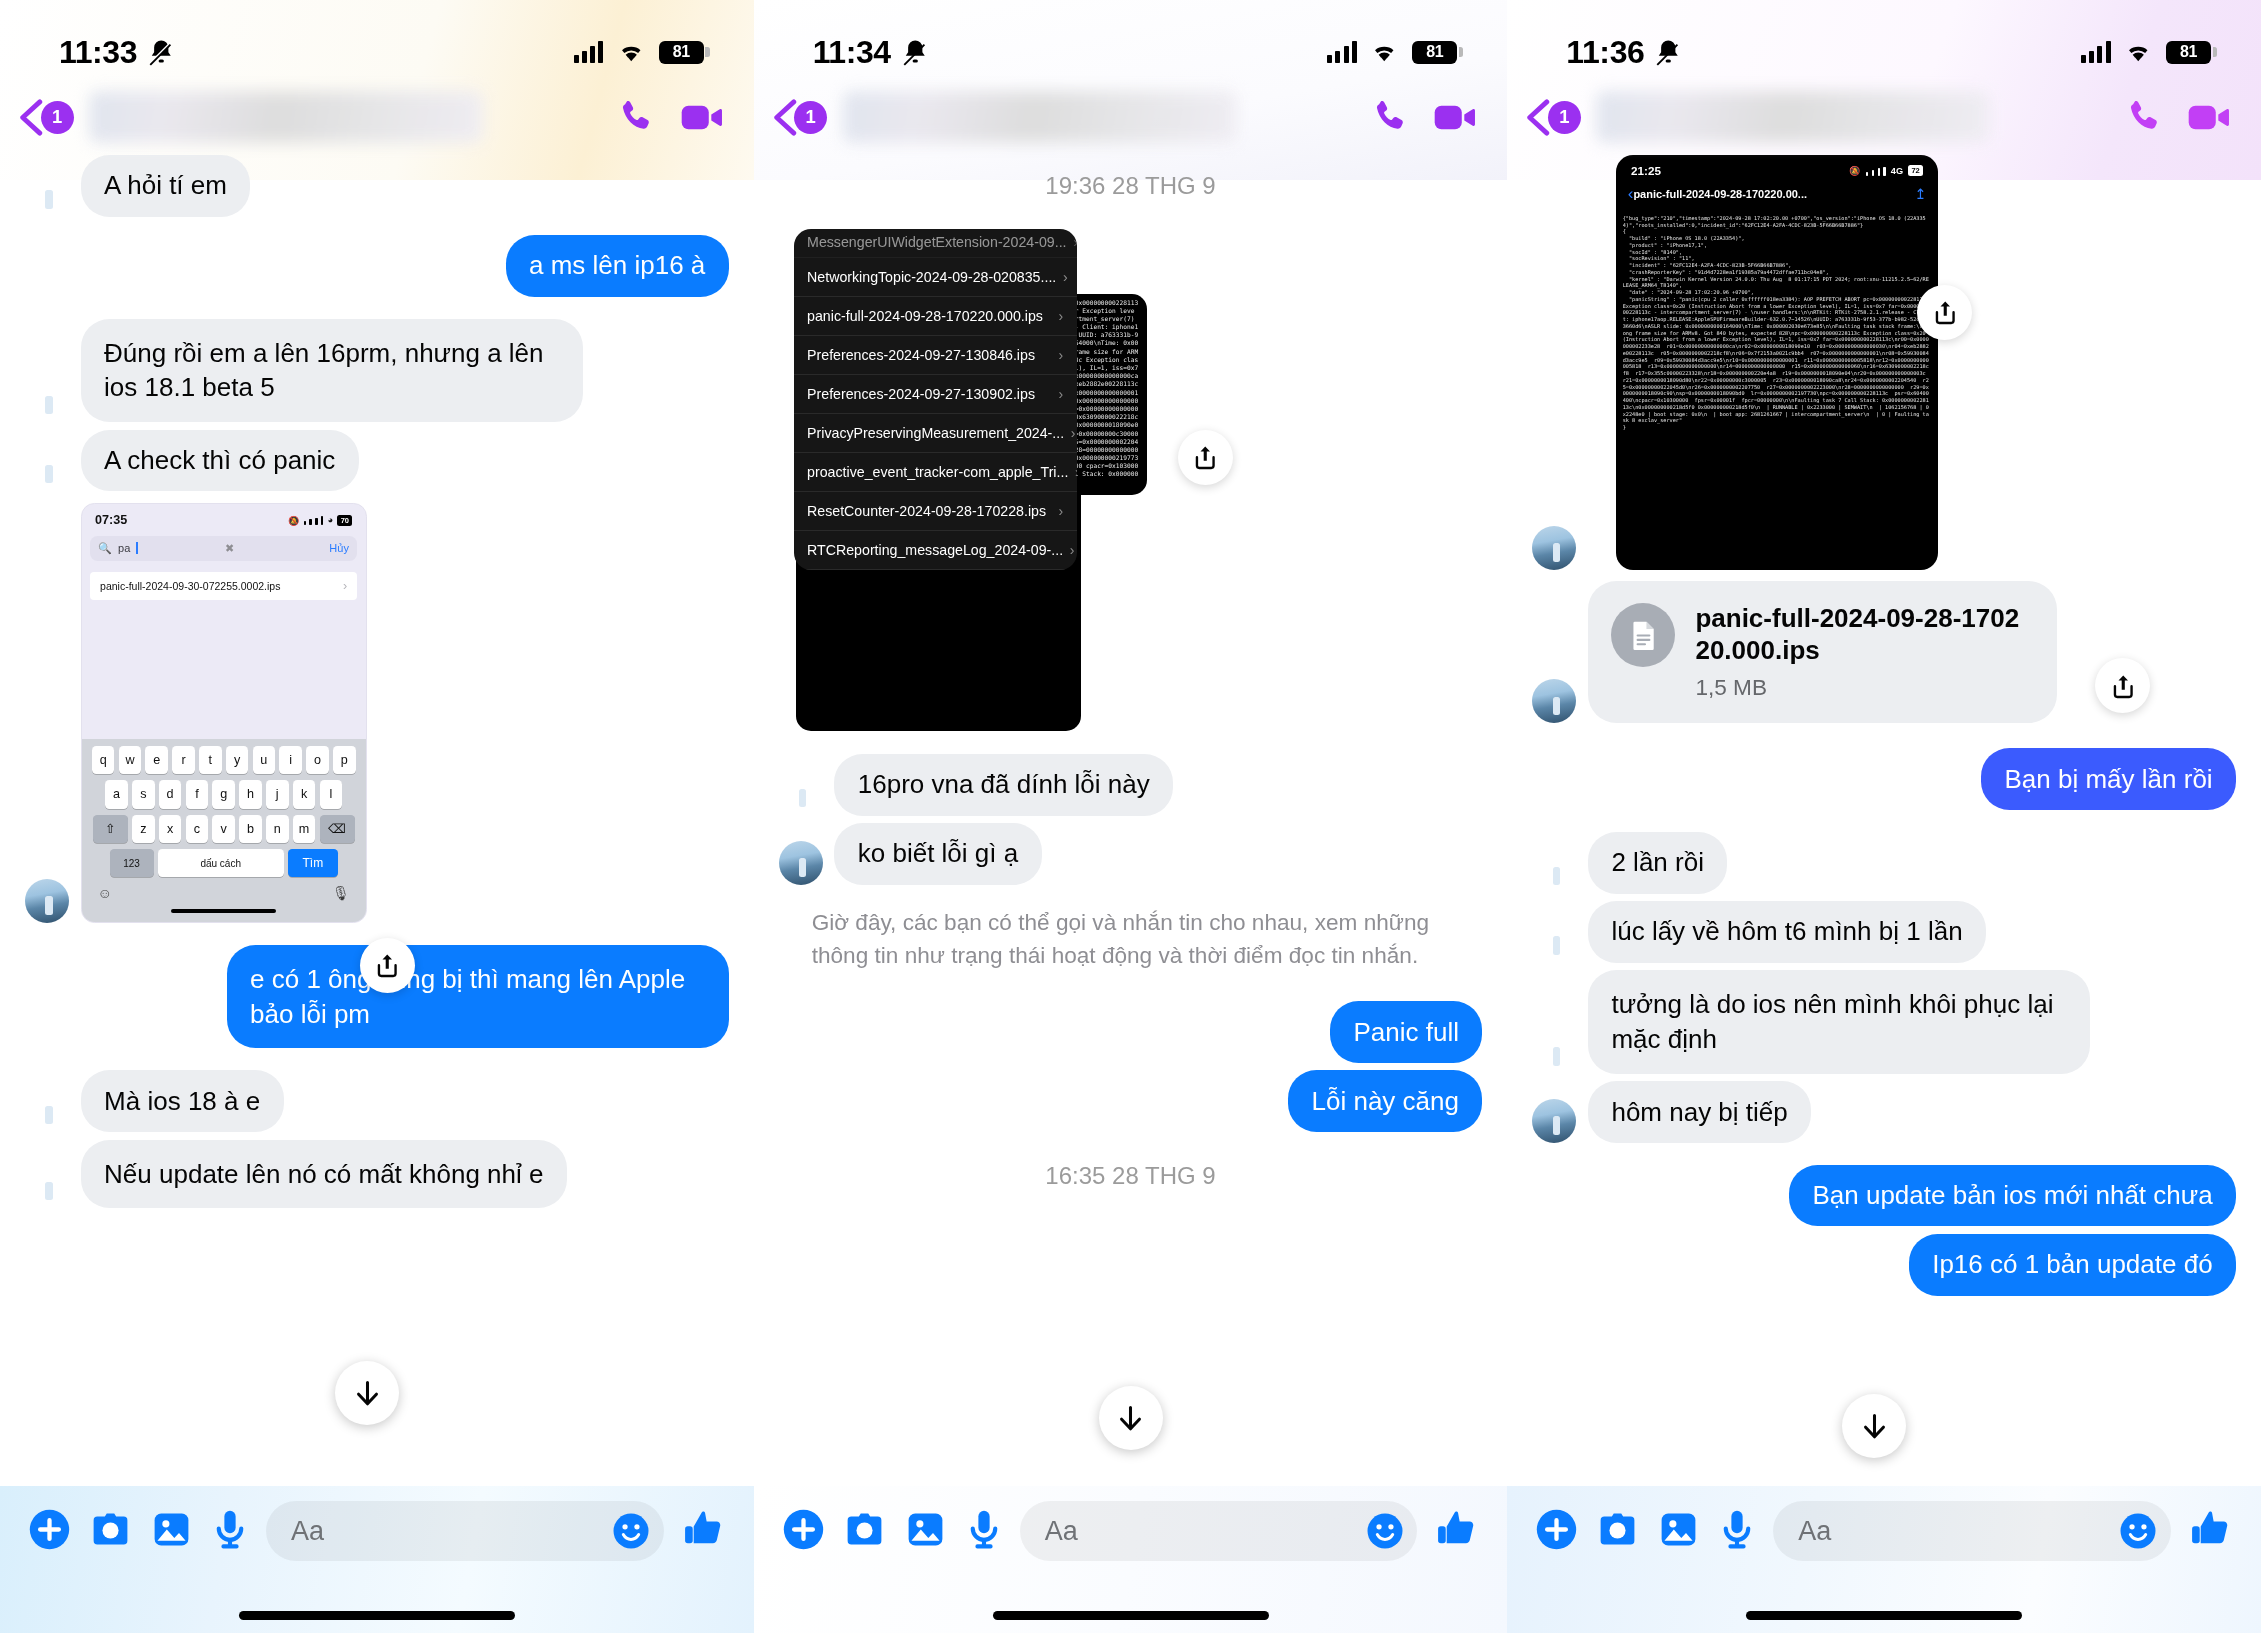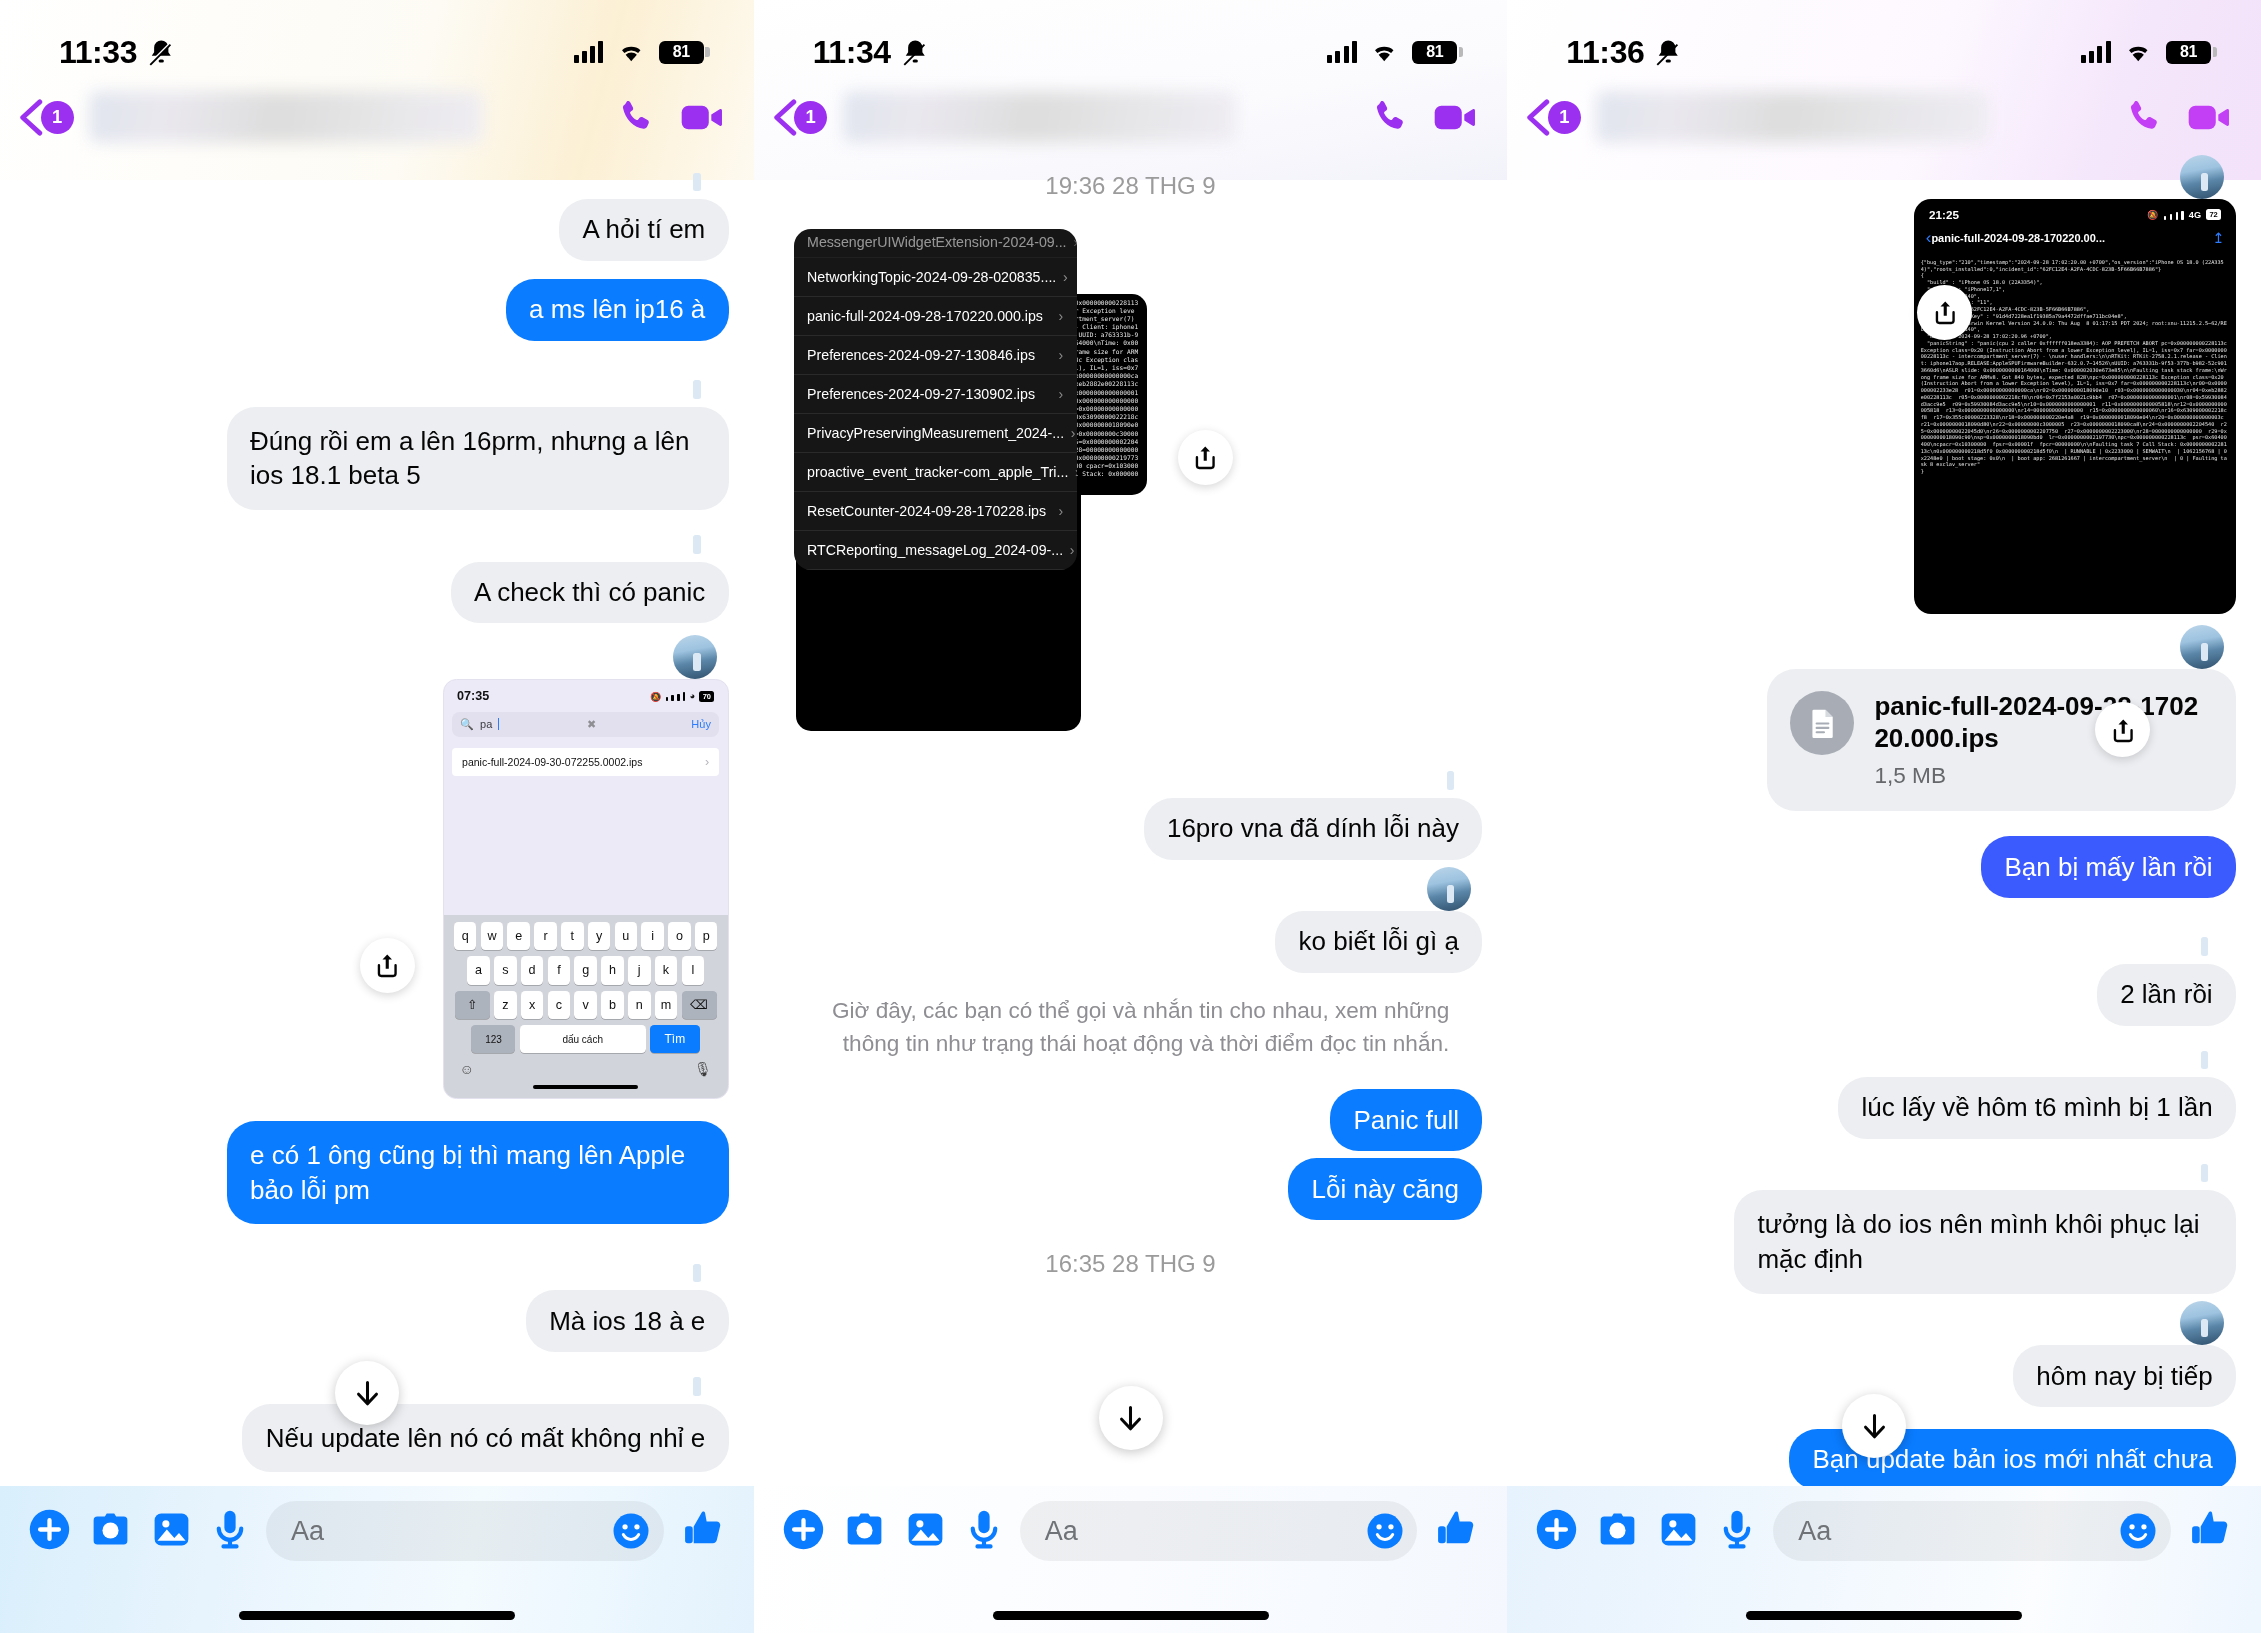--- a/index.html
+++ b/index.html
@@ -43,35 +43,35 @@
 
   
   .tint { position:absolute; left:0; top:0; width:100%; height:180px; z-index:0; }
   .tint-1 { background:linear-gradient(105deg,#ffffff 0%,#fdfbf4 55%,#fcf0d4 78%,#fefaf0 100%); }
   .tint-2 { background:linear-gradient(170deg,#ffffff 0%,#fbfbfe 60%,#f2f2fa 100%); }
   .tint-3 { background:linear-gradient(110deg,#ffffff 0%,#fdf8ff 55%,#f4e6fb 80%,#f3e2fa 100%); }
 
   
   .thread { position:absolute; left:0; right:0; top:155px; bottom:117px; padding:0 25px;
      z-index:2; }
-  .row { display:flex; align-items:flex-end; margin-bottom:7.5px;flex-direction:column; }
+  .row { display:flex; align-items:flex-end; margin-bottom:7.5px; }
   .row.me { justify-content:flex-end; }
   .avatar { width:44px;height:44px;border-radius:50%; flex:0 0 44px; margin-right:11.7px;
      background:linear-gradient(170deg,#bcd6ea 0%,#9dc3e0 35%,#5b86a8 60%,#2e4f6b 100%);
      position:relative; overflow:hidden; }
   .avatar:after{content:"";position:absolute;left:46%;top:40%;width:7.5px;height:18.4px;
      background:#dce9f4;border-radius:2.5px;}
   .avatar.spacer { background:none; }
   .bub { max-width:502px; padding:17px 23.4px; border-radius:28.5px; font-size:26px;
      line-height:1.34; color:#050505; background:#eceef1; word-wrap:break-word; }
   .bub.me { background:#0a7cff; color:#fff; }
   .bub.purple { background:#3b5bfe; color:#fff; }
   .bub.tight { padding:13.4px 23.4px; }
   .divider-time { text-align:center; color:#9b9b9b; font-size:24px; margin:17px 0 28.5px; }
-  .sys-note { color:#8e8e93; font-size:22.6px; line-height:1.45; text-align:right;
+  .sys-note { color:#8e8e93; font-size:22.6px; line-height:1.45; text-align:left;
      padding:15px 33px 0; }
 
   
   .fab-down { position:absolute; width:64px;height:64px;border-radius:50%;background:#fff;
      box-shadow:0 2.5px 11.7px rgba(0,0,0,.22); display:flex;align-items:center;justify-content:center;
      z-index:7; }
   .fab-share { position:absolute; width:55px;height:55px;border-radius:50%;background:#fff;
      box-shadow:0 2.5px 10px rgba(0,0,0,.16); display:flex;align-items:center;justify-content:center;
      z-index:4; }
 

